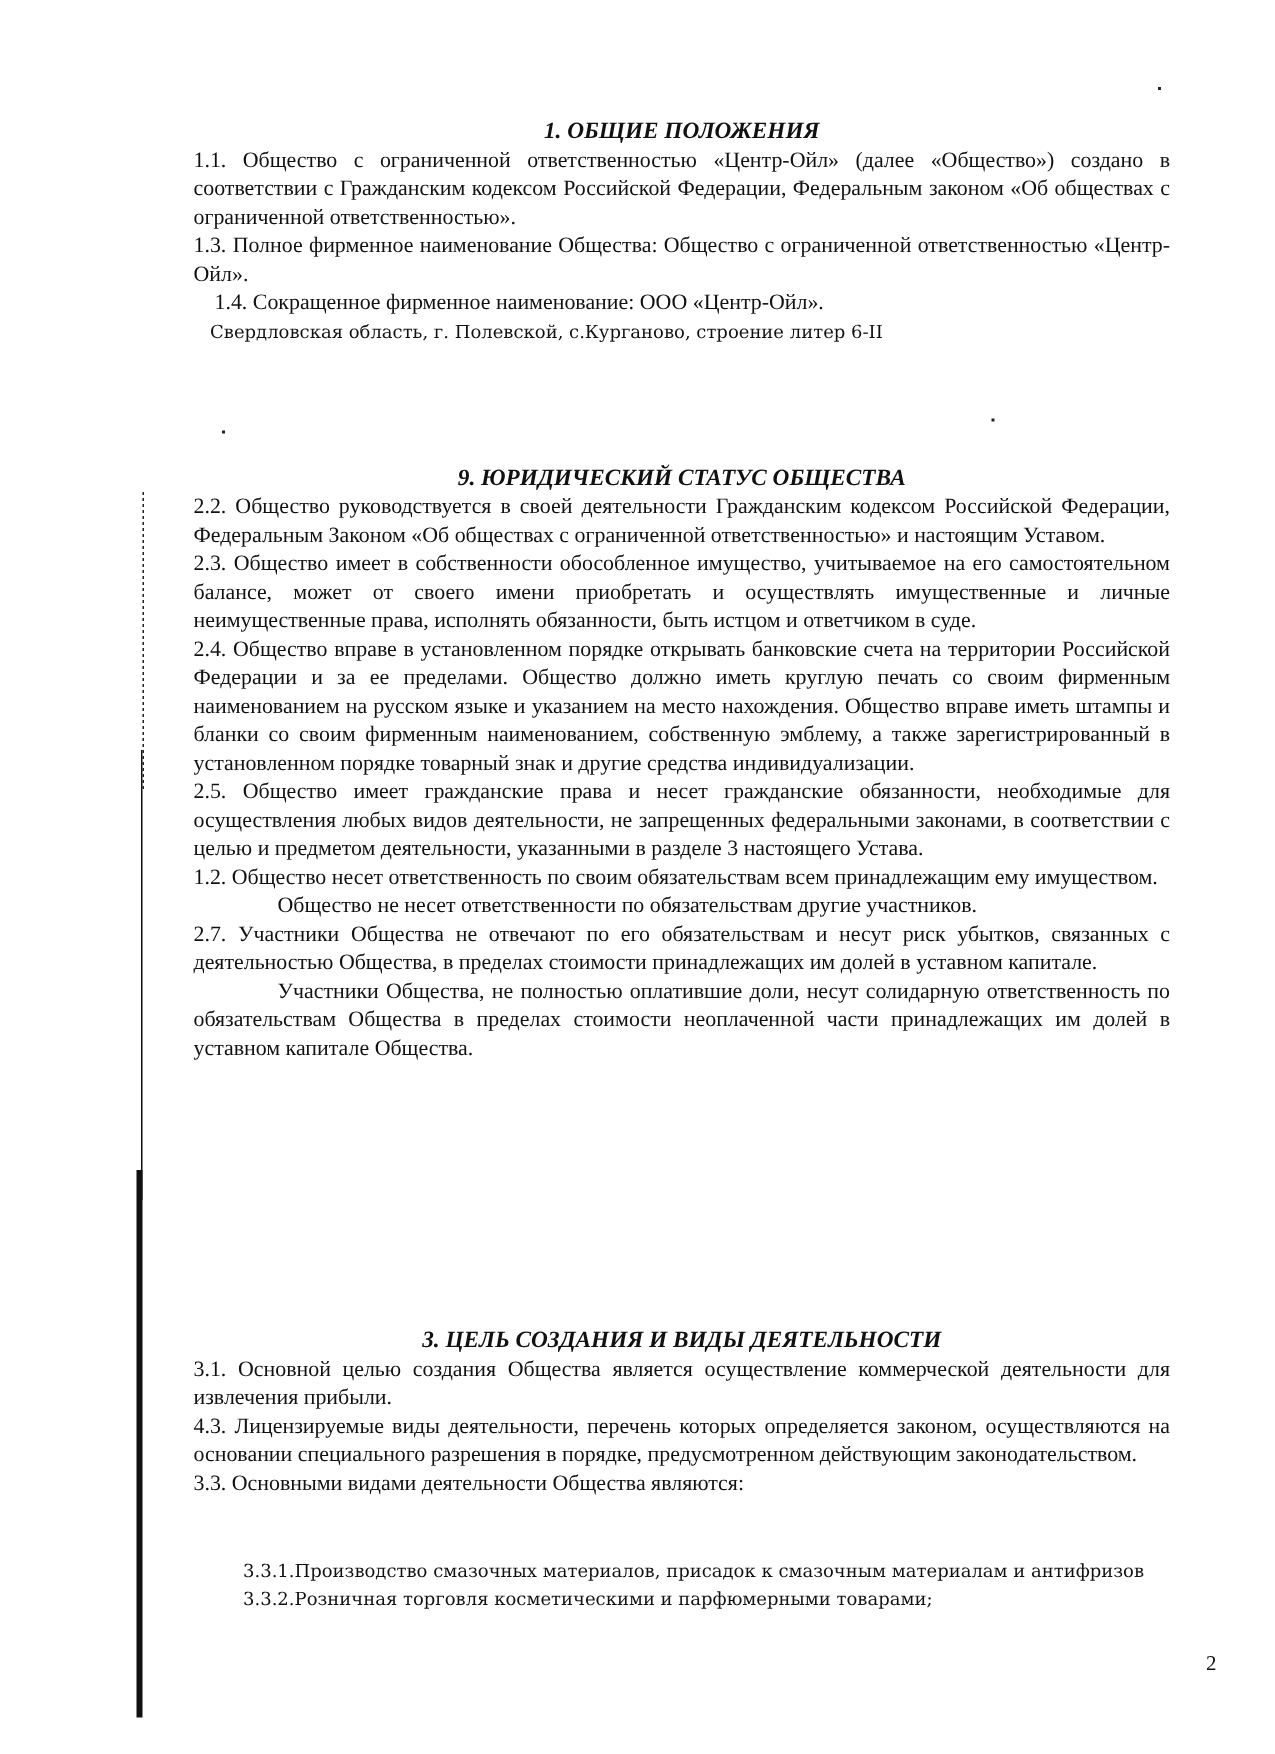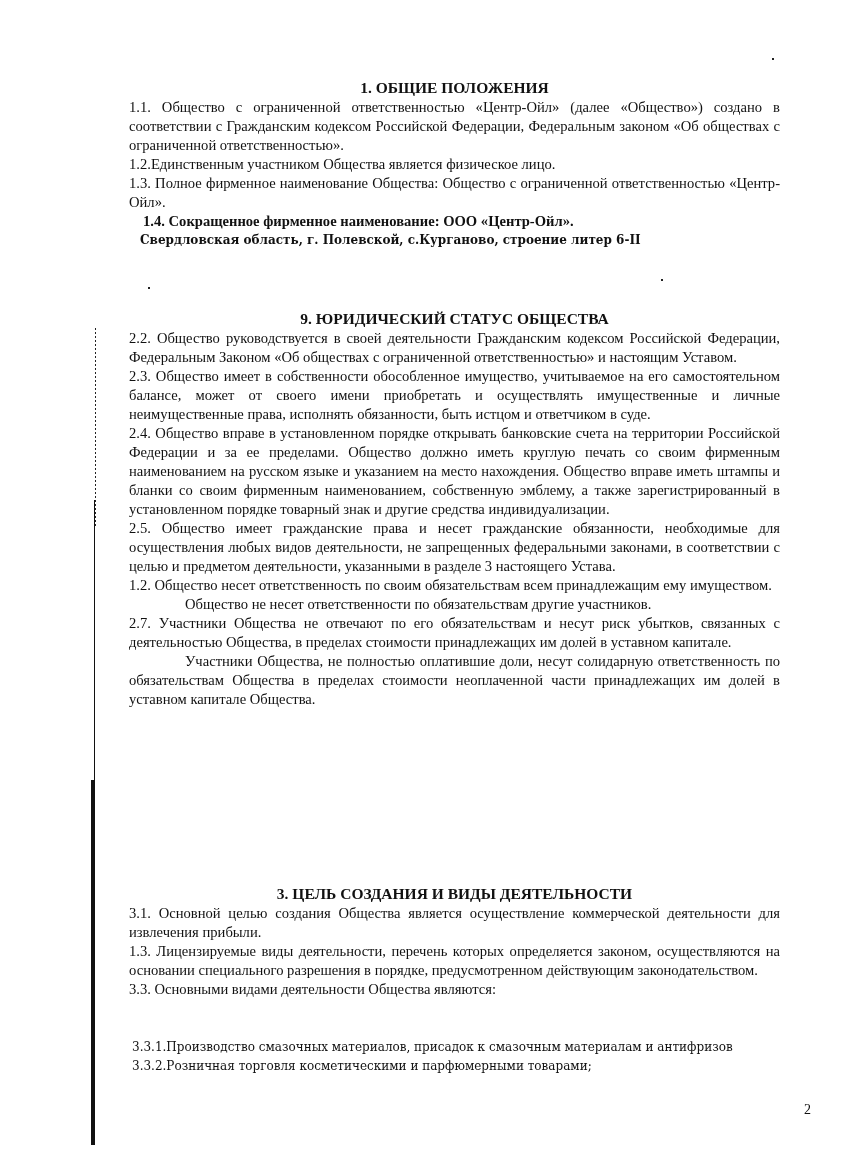--- a/index.html
+++ b/index.html
@@ -4,71 +4,70 @@
 <style>
   html, body { margin: 0; padding: 0; }
   body {
     width: 850px; height: 1169px; background: #ffffff; position: relative; overflow: hidden;
     font-family: "Liberation Serif", "DejaVu Serif", serif; color: #111;
   }
   .page { position: absolute; left: 0; top: 0; width: 850px; height: 1169px; }
   .text-block { position: absolute; left: 129px; width: 651px; font-size: 14.6px; line-height: 19px; }
   .p { margin: 0; text-align: justify; text-align-last: left; }
   .p.nojust { text-align: left; }
-  .indent-sm { padding-left: 14px; font-weight: bold; }
+  .indent-sm { padding-left: 14px; }
   .indent-lg { text-indent: 56px; }
-  .heading { margin: 0; text-align: center; font-weight: bold; font-size: 15.5px; line-height: 20px; }
+  .heading { margin: 0; text-align: center; font-weight: bold; font-size: 15.5px; line-height: 20px; font-style: italic; }
   .sans-ish { font-family: "DejaVu Serif", serif; font-size: 12px; }
   .binding-dots {
     position: absolute; left: 95px; top: 328px; width: 1px; height: 200px;
     background-image: linear-gradient(#222 50%, transparent 50%); background-size: 1px 4px;
   }
   .binding-line-a { position: absolute; left: 94px; top: 500px; width: 1px; height: 300px; background: #111; }
   .binding-line-b { position: absolute; left: 91px; top: 780px; width: 4px; height: 365px; background: #111; }
   .speck { position: absolute; width: 2px; height: 2px; background: #222; }
   .page-number { position: absolute; left: 804px; top: 1102px; font-size: 14px; }
-  .section-3-list { position: absolute; left: 132px; width: 666px; font-size: 14.6px; line-height: 19px; }
+  .section-3-list { position: absolute; left: 162px; width: 666px; font-size: 14.6px; line-height: 19px; }
 </style>
 </head>
 <body>
 
 <div class="page">
 
   <div class="speck" style="left:772px; top:58px;"></div>
   <div class="speck" style="left:148px; top:287px;"></div>
   <div class="speck" style="left:661px; top:279px;"></div>
   <div class="binding-dots"></div>
   <div class="binding-line-a"></div>
   <div class="binding-line-b"></div>
 
   <div class="text-block" style="top:78px;">
     <h2 class="heading">1. ОБЩИЕ ПОЛОЖЕНИЯ</h2>
     <p class="p">1.1. Общество с ограниченной ответственностью «Центр-Ойл» (далее «Общество») создано в соответствии с Гражданским кодексом Российской Федерации, Федеральным законом «Об обществах с ограниченной ответственностью».</p>
-    <p class="p nojust">1.2.Единственным участником Общества является физическое лицо.</p>
     <p class="p">1.3. Полное фирменное наименование Общества: Общество с ограниченной ответственностью «Центр-Ойл».</p>
     <p class="p nojust indent-sm">1.4. Сокращенное фирменное наименование: ООО «Центр-Ойл».</p>
     <p class="p nojust indent-sm sans-ish" style="margin-left:-3px;">Свердловская область, г. Полевской, с.Курганово, строение литер 6-II</p>
   </div>
 
   <div class="text-block" style="top:309px;">
     <h2 class="heading">9. ЮРИДИЧЕСКИЙ СТАТУС ОБЩЕСТВА</h2>
     <p class="p">2.2. Общество руководствуется в своей деятельности Гражданским кодексом Российской Федерации, Федеральным Законом «Об обществах с ограниченной ответственностью» и настоящим Уставом.</p>
     <p class="p">2.3. Общество имеет в собственности обособленное имущество, учитываемое на его самостоятельном балансе, может от своего имени приобретать и осуществлять имущественные и личные неимущественные права, исполнять обязанности, быть истцом и ответчиком в суде.</p>
     <p class="p">2.4. Общество вправе в установленном порядке открывать банковские счета на территории Российской Федерации и за ее пределами. Общество должно иметь круглую печать со своим фирменным наименованием на русском языке и указанием на место нахождения. Общество вправе иметь штампы и бланки со своим фирменным наименованием, собственную эмблему, а также зарегистрированный в установленном порядке товарный знак  и другие средства индивидуализации.</p>
     <p class="p">2.5. Общество имеет гражданские права и несет гражданские обязанности, необходимые для осуществления любых видов деятельности, не запрещенных федеральными законами, в соответствии с целью и предметом деятельности, указанными в разделе 3 настоящего Устава.</p>
     <p class="p">1.2. Общество несет ответственность по своим обязательствам всем принадлежащим ему имуществом.</p>
     <p class="p nojust indent-lg">Общество не несет ответственности по обязательствам другие участников.</p>
     <p class="p">2.7. Участники Общества не отвечают по его обязательствам и несут риск убытков, связанных с деятельностью Общества, в пределах стоимости принадлежащих им долей в уставном капитале.</p>
     <p class="p indent-lg">Участники Общества, не полностью оплатившие доли, несут солидарную ответственность по обязательствам Общества в пределах стоимости неоплаченной части принадлежащих им долей в уставном капитале Общества.</p>
   </div>
 
   <div class="text-block" style="top:884px;">
     <h2 class="heading">3. ЦЕЛЬ СОЗДАНИЯ  И ВИДЫ ДЕЯТЕЛЬНОСТИ</h2>
     <p class="p">3.1. Основной целью создания Общества является осуществление коммерческой деятельности  для извлечения прибыли.</p>
-    <p class="p">1.3. Лицензируемые виды деятельности, перечень которых определяется законом, осуществляются на основании специального разрешения в порядке, предусмотренном действующим законодательством.</p>
+    <p class="p">4.3. Лицензируемые виды деятельности, перечень которых определяется законом, осуществляются на основании специального разрешения в порядке, предусмотренном действующим законодательством.</p>
     <p class="p nojust">3.3. Основными видами деятельности Общества являются:</p>
   </div>
 
   <div class="section-3-list" style="top:1038px;">
     <p class="p sans-ish">3.3.1.Производство смазочных материалов, присадок к смазочным материалам и антифризов</p>
     <p class="p nojust sans-ish">3.3.2.Розничная торговля косметическими и парфюмерными товарами;</p>
   </div>
 
   <div class="page-number">2</div>
 </div>

